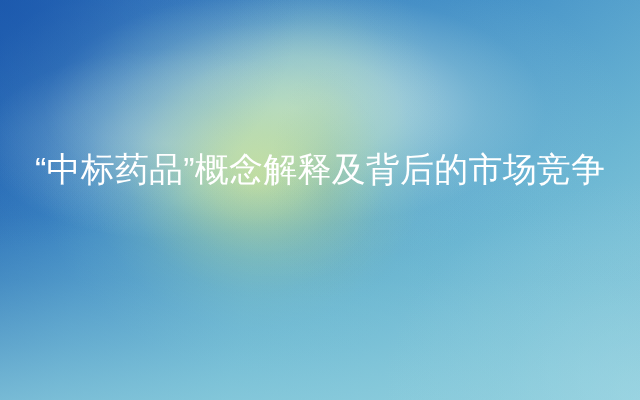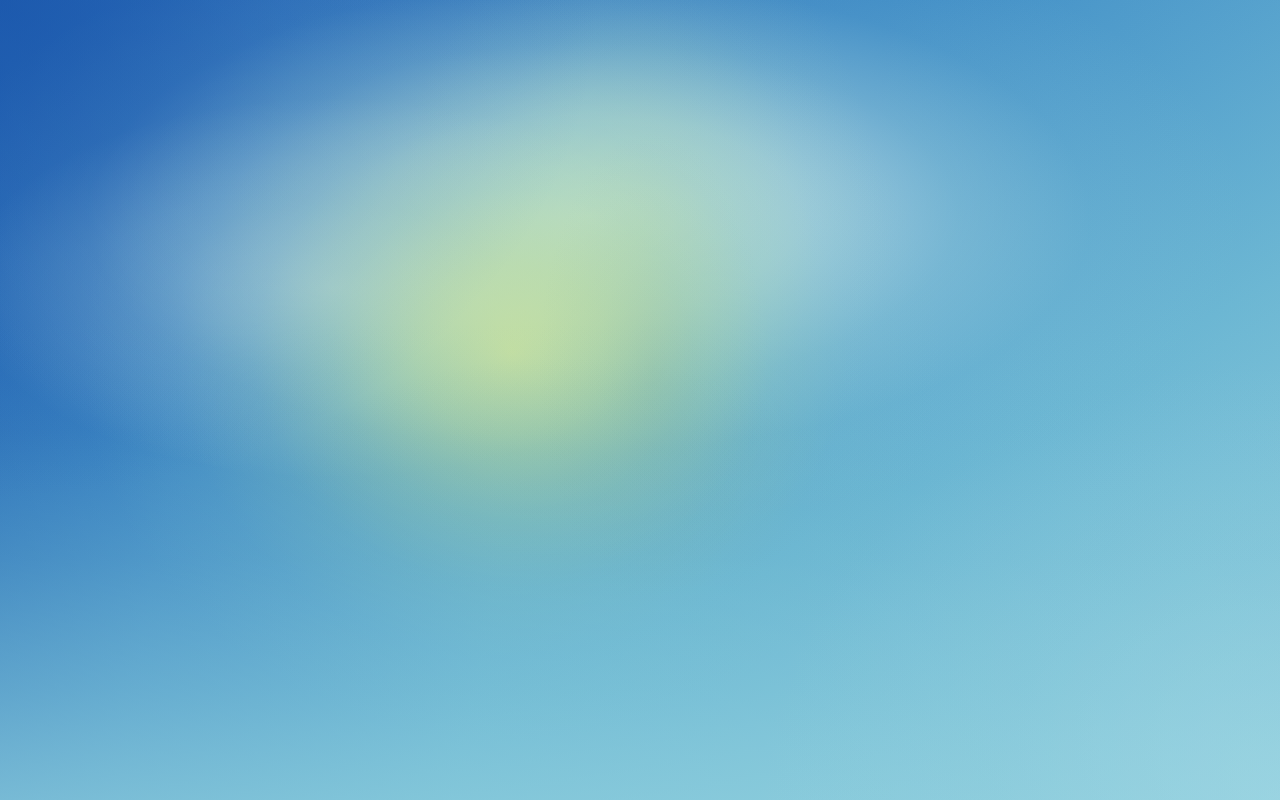--- a/index.html
+++ b/index.html
@@ -154,14 +154,15 @@
   <div id="bg-base" class="bg-layer"></div>
   <div id="bg-side-tint" class="bg-layer"></div>
   <div id="bg-cloud-band" class="bg-layer"></div>
   <div id="bg-cloud-puff" class="bg-layer"></div>
   <div id="bg-green-plume" class="bg-layer"></div>
   <div id="bg-green-glow" class="bg-layer"></div>
   <div id="bg-veins" class="bg-layer"></div>
   <div id="bg-bottom-wash" class="bg-layer"></div>
   <div id="bg-corners" class="bg-layer"></div>
 
+  <h1 id="headline">“中标药品”概念解释及背后的市场竞争</h1>
 
 </div>
 
 </body></html>

